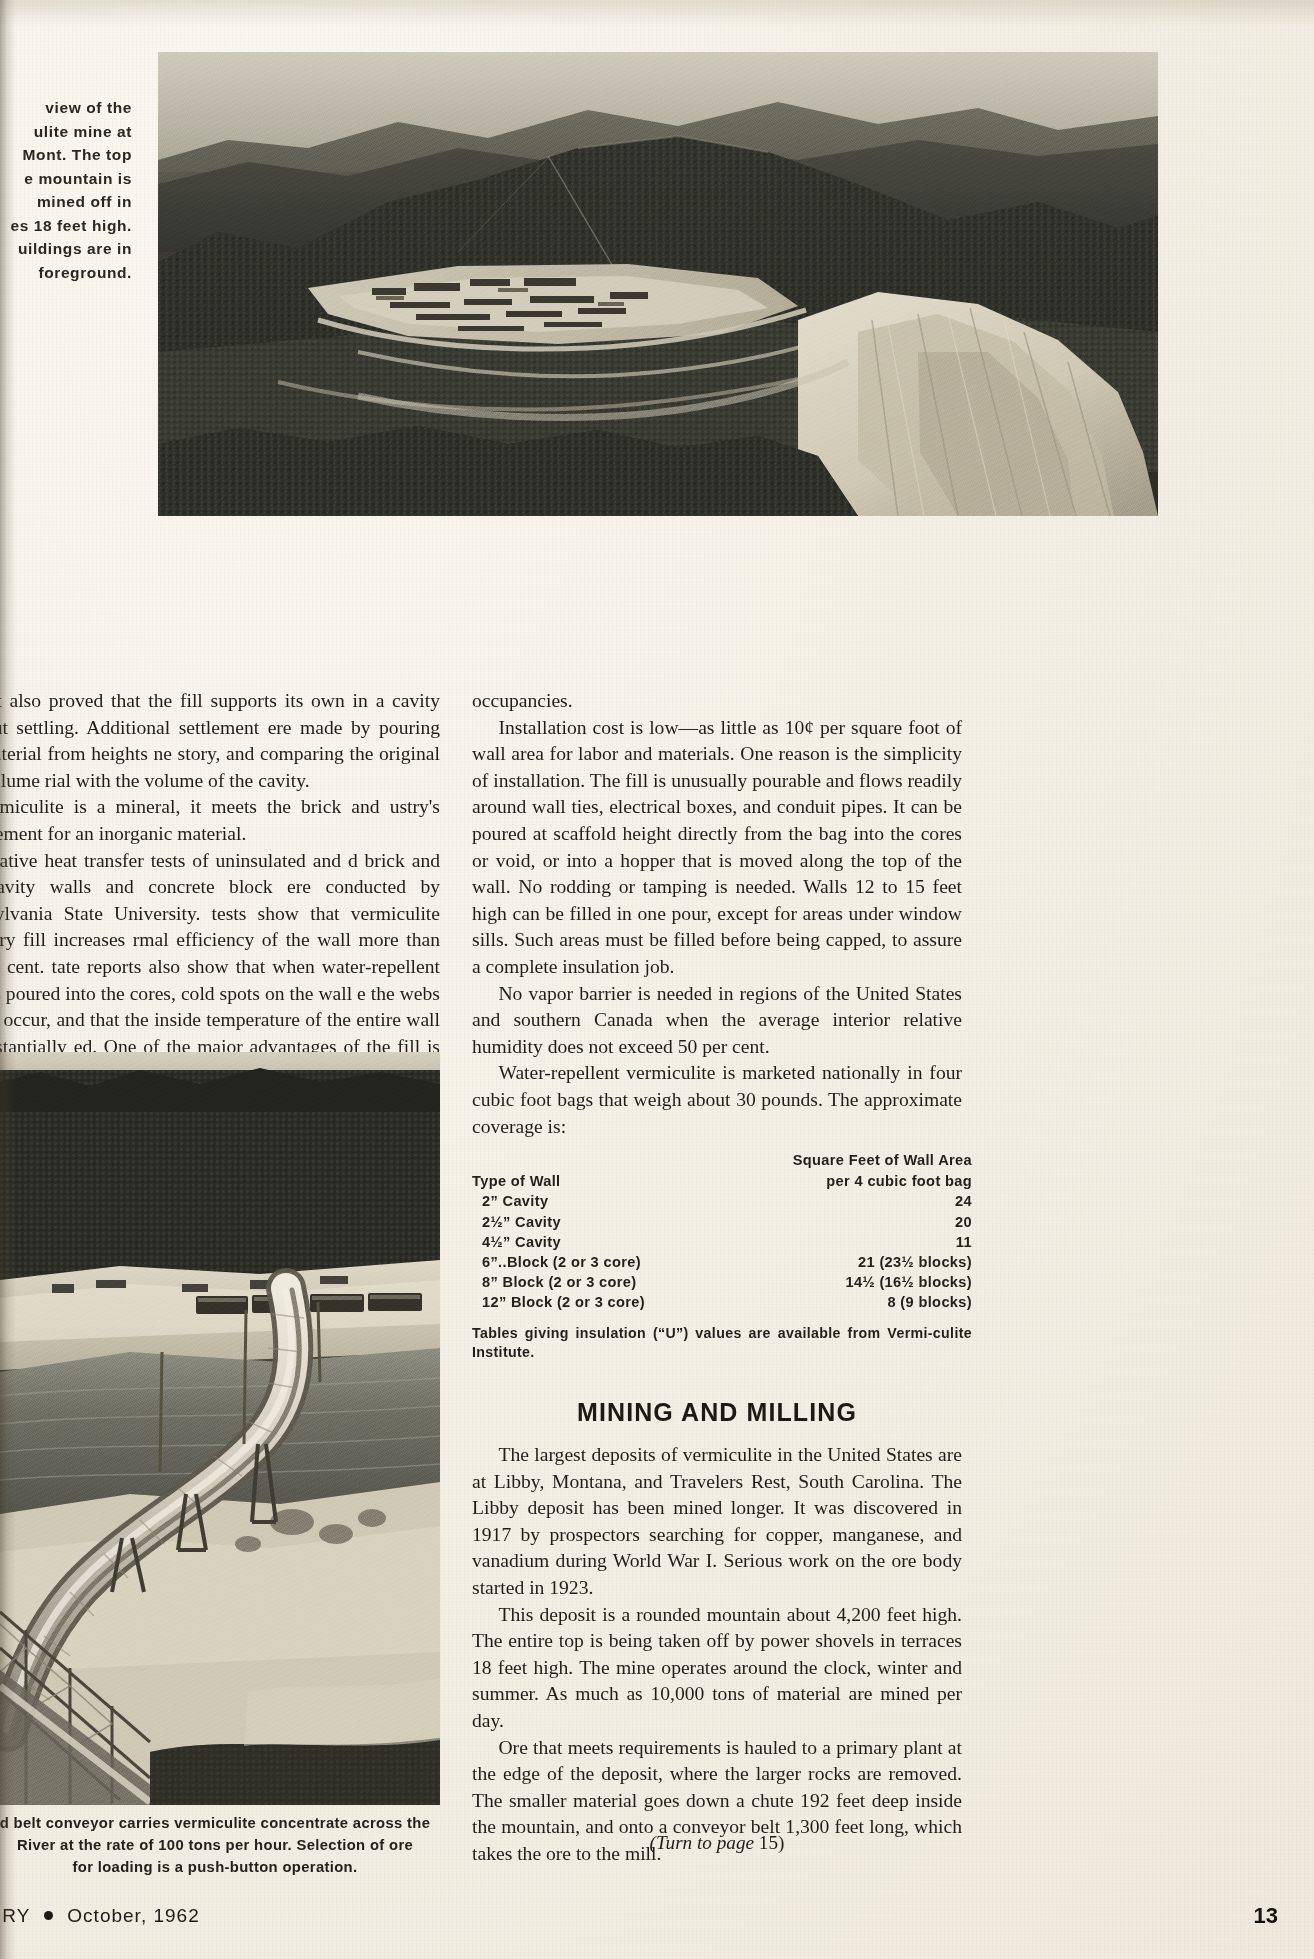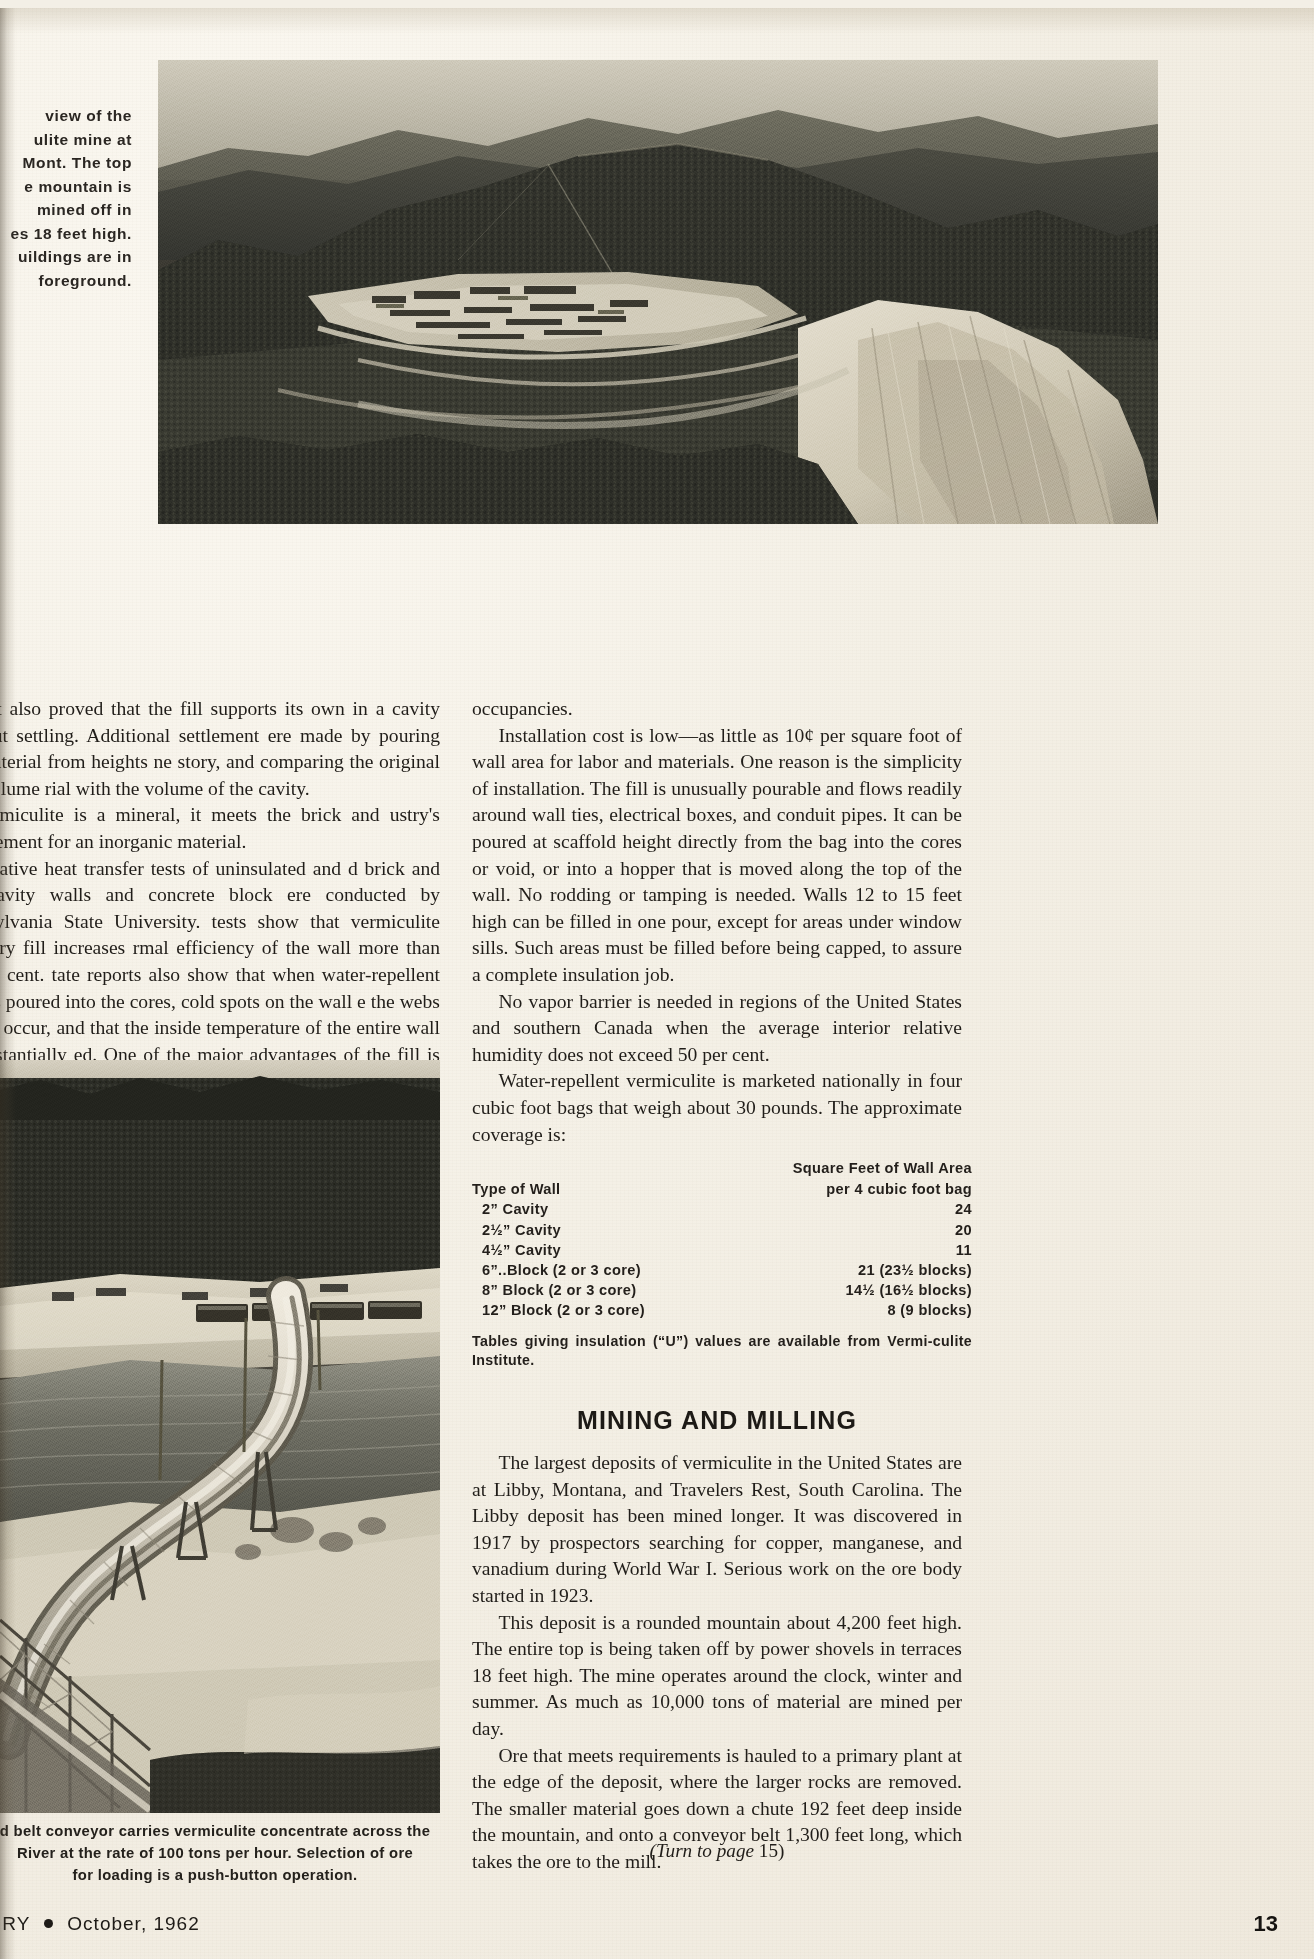--- a/index.html
+++ b/index.html
@@ -14,21 +14,20 @@
     overflow: hidden;
     font-family: "Liberation Serif", serif;
     background: #f3efe6;
   }
   
   #page {
     position: absolute;
     inset: 0;
     background:
       radial-gradient(ellipse at 20% 12%, #fbf8f1 0%, #f4f0e6 45%, #efe9dd 100%);
-    margin-top: 8px;
   }
   #page::after {
     content: "";
     position: absolute;
     inset: 0;
     pointer-events: none;
     background:
       repeating-linear-gradient(0deg, rgba(120,105,80,0.020) 0px, rgba(120,105,80,0.020) 1px, rgba(255,255,255,0) 1px, rgba(255,255,255,0) 3px),
       repeating-linear-gradient(90deg, rgba(120,105,80,0.015) 0px, rgba(120,105,80,0.015) 1px, rgba(255,255,255,0) 1px, rgba(255,255,255,0) 4px);
     mix-blend-mode: multiply;

